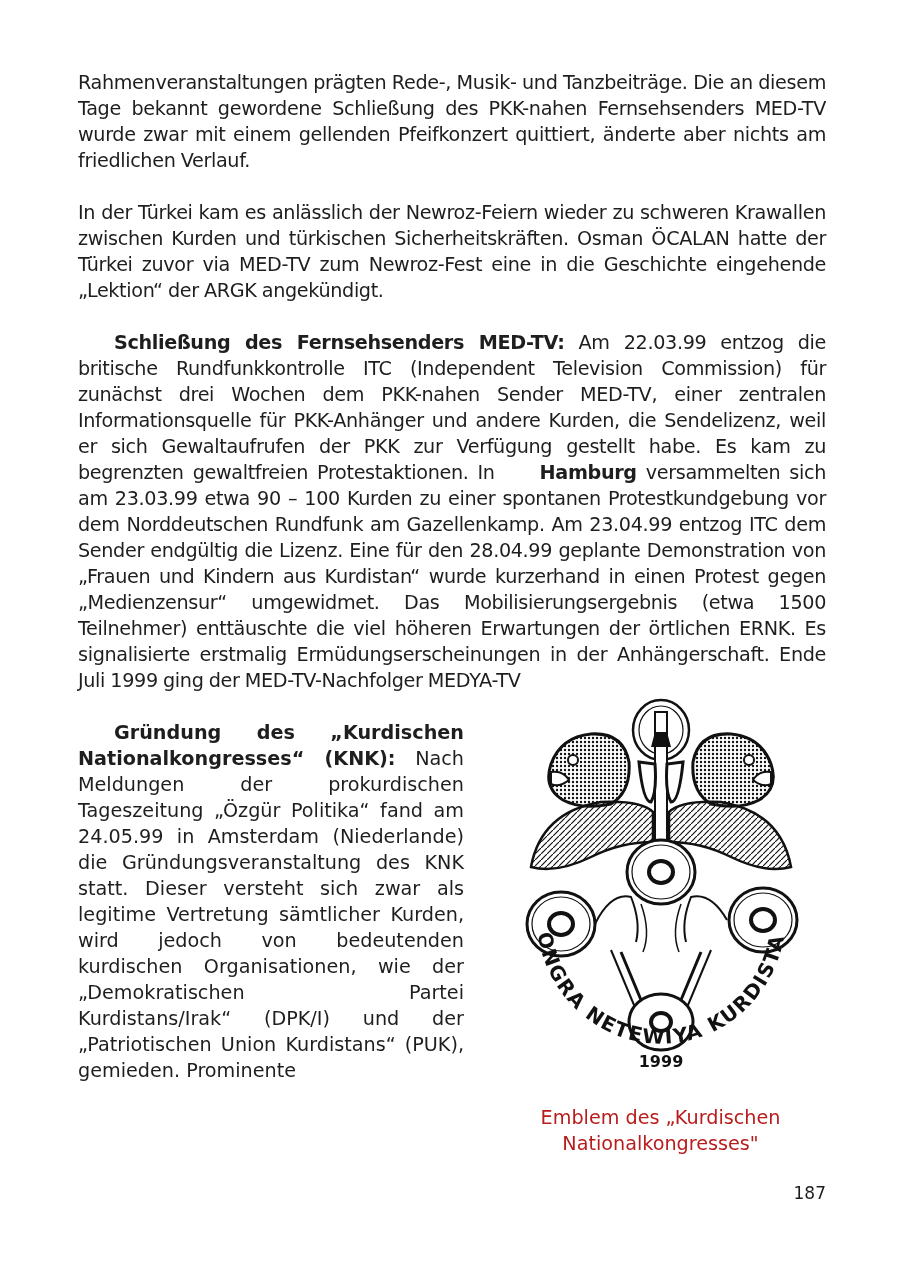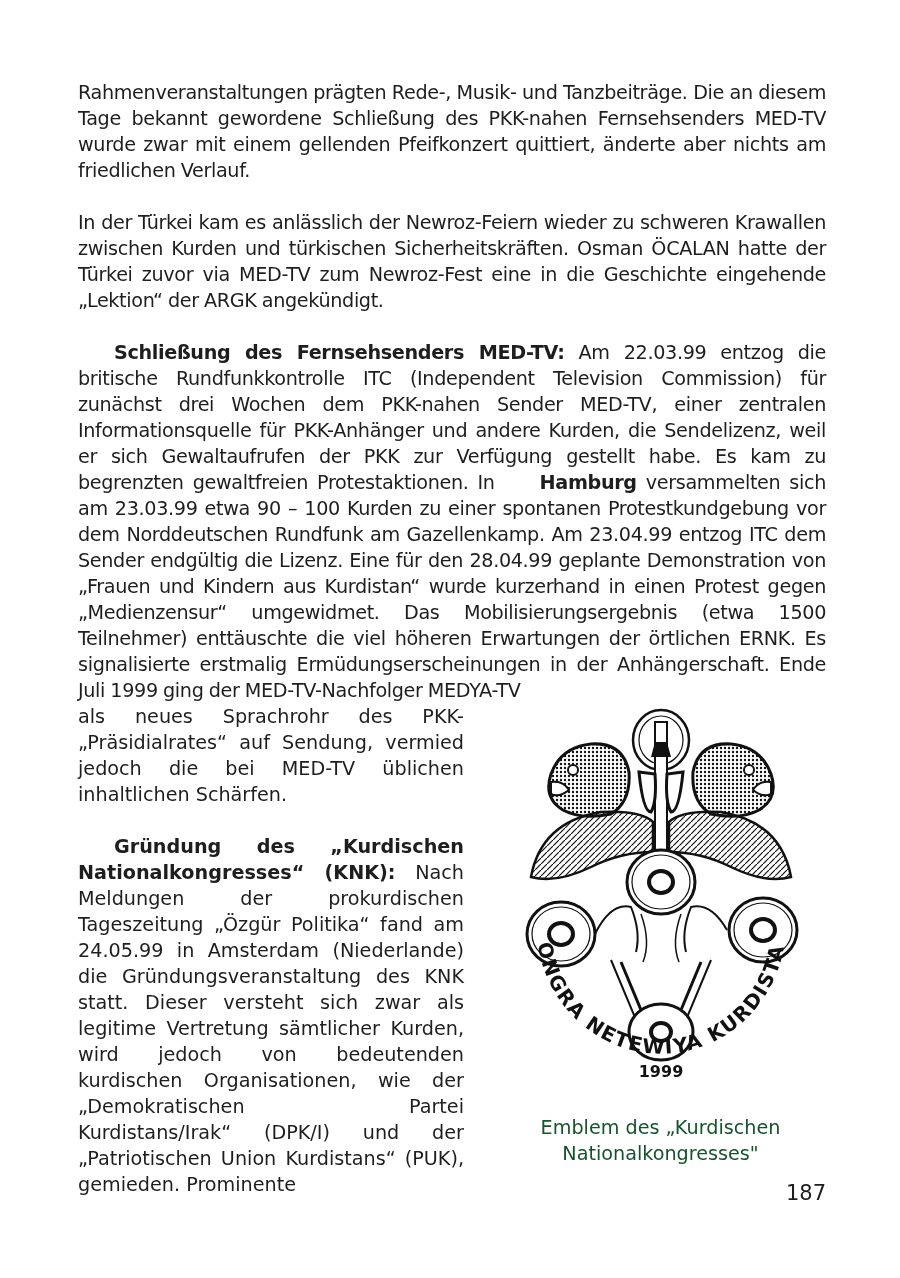--- a/index.html
+++ b/index.html
@@ -11,21 +11,21 @@
       width: 900px;
       height: 1278px;
       position: relative;
       overflow: hidden;
       font-family: "DejaVu Sans", sans-serif;
       color: #1e1e1e;
     }
     .page {
       position: absolute;
       left: 78px;
-      top: 80px;
+      top: 70px;
       width: 748px;
     }
     .para {
       margin: 0;
       font-size: 19.2px;
       line-height: 26px;
       text-align: justify;
       letter-spacing: -0.35px;
       word-spacing: -0.5px;
       hyphens: none;
@@ -56,27 +56,27 @@
       display: block;
       width: 300px;
       height: 405px;
       margin: 0 auto;
     }
     .caption {
       text-align: center;
       font-size: 19.2px;
       line-height: 26px;
       margin-top: 8px;
-      color: #14532d;
+      color: #b91c1c;
     }
     .page-number {
       position: absolute;
       right: 74px;
       top: 1180px;
-      font-size: 21px;
+      font-size: 17px;
       line-height: 26px;
       color: #1e1e1e;
     }
     .last-line {
       text-align-last: justify;
     }
   </style>
 </head>
 <body>
 
@@ -84,21 +84,20 @@
 
   <p class="para">Rahmenveranstaltungen prägten Rede-, Musik- und Tanzbeiträge. Die an diesem Tage bekannt gewordene Schließung des PKK-nahen Fernsehsenders MED-TV wurde zwar mit einem gellenden Pfeifkonzert quittiert, änderte aber nichts am friedlichen Verlauf.</p>
   <div class="gap"></div>
 
   <p class="para">In der Türkei kam es anlässlich der Newroz-Feiern wieder zu schweren Krawallen zwischen Kurden und türkischen Sicherheitskräften. Osman ÖCALAN hatte der Türkei zuvor via MED-TV zum Newroz-Fest eine in die Geschichte eingehende „Lektion“ der ARGK angekündigt.</p>
   <div class="gap"></div>
 
   <p class="para"><b>Schließung des Fernsehsenders MED-TV:</b><span> Am 22.03.99 entzog die britische Rundfunkkontrolle ITC (Independent Television Commission) für zunächst drei Wochen dem PKK-nahen Sender MED-TV, einer zentralen Informationsquelle für PKK-Anhänger und andere Kurden, die Sendelizenz, weil er sich Gewaltaufrufen der PKK zur Verfügung gestellt habe. Es kam zu begrenzten gewaltfreien Protestaktionen. In </span><b>Hamburg</b><span class="last-line"> versammelten sich am 23.03.99 etwa 90 – 100 Kurden zu einer spontanen Protestkundgebung vor dem Norddeutschen Rundfunk am Gazellenkamp. Am 23.04.99 entzog ITC dem Sender endgültig die Lizenz. Eine für den 28.04.99 geplante Demonstration von „Frauen und Kindern aus Kurdistan“ wurde kurzerhand in einen Protest gegen „Medienzensur“ umgewidmet. Das Mobilisierungsergebnis (etwa 1500 Teilnehmer) enttäuschte die viel höheren Erwartungen der örtlichen ERNK. Es signalisierte erstmalig Ermüdungserscheinungen in der Anhängerschaft. Ende Juli 1999 ging der MED-TV-Nachfolger MEDYA-TV</span></p>
 
   <div class="wrap-col" style="top: 624px;">
-    <p class="para">als neues Sprachrohr des PKK-„Präsidialrates“ auf Sendung, vermied jedoch die bei MED-TV üblichen inhaltlichen Schärfen.</p>
     <div class="gap"></div>
     <p class="para"><b>Gründung des „Kurdischen Nationalkongresses“ (KNK):</b><span> Nach Meldungen der prokurdischen Tageszeitung „Özgür Politika“ fand am 24.05.99 in Amsterdam (Niederlande) die Gründungsveranstaltung des KNK statt. Dieser versteht sich zwar als legitime Vertretung sämtlicher Kurden, wird jedoch von bedeutenden kurdischen Organisationen, wie der „Demokratischen Partei Kurdistans/Irak“ (DPK/I) und der „Patriotischen Union Kurdistans“ (PUK), gemieden. Prominente</span></p>
   </div>
 
   <div class="figure">
     <svg class="emblem" viewBox="0 0 300 405" xmlns="http://www.w3.org/2000/svg">
       <defs>
         <path id="ringPath" d="M 28 250 A 125 130 0 0 0 272 250"></path>
         <pattern id="feather" width="6" height="6" patternUnits="userSpaceOnUse">
           <path d="M0 6 L6 0" stroke="#111" stroke-width="1.2"></path>

